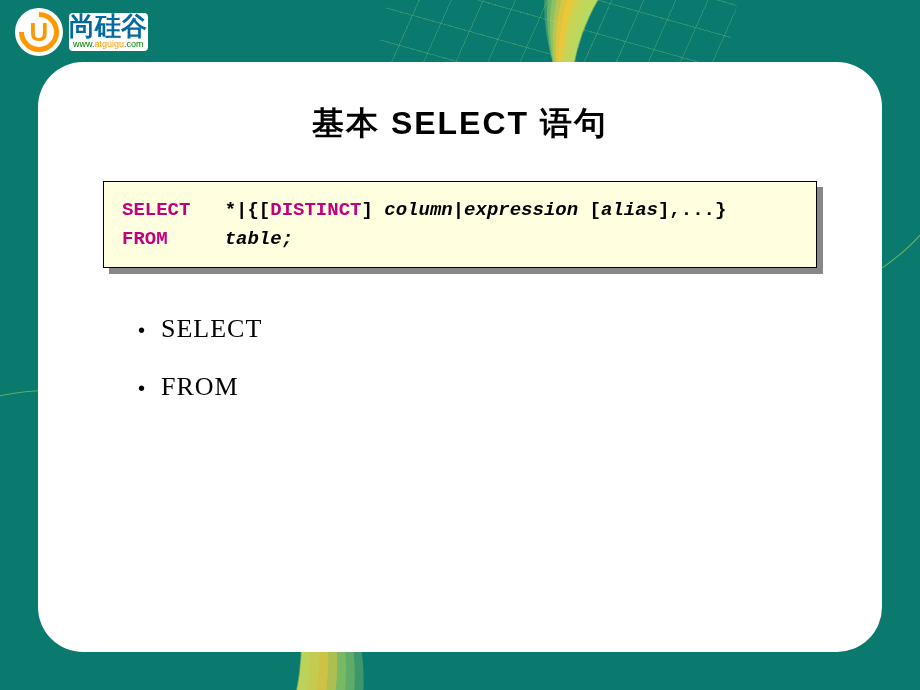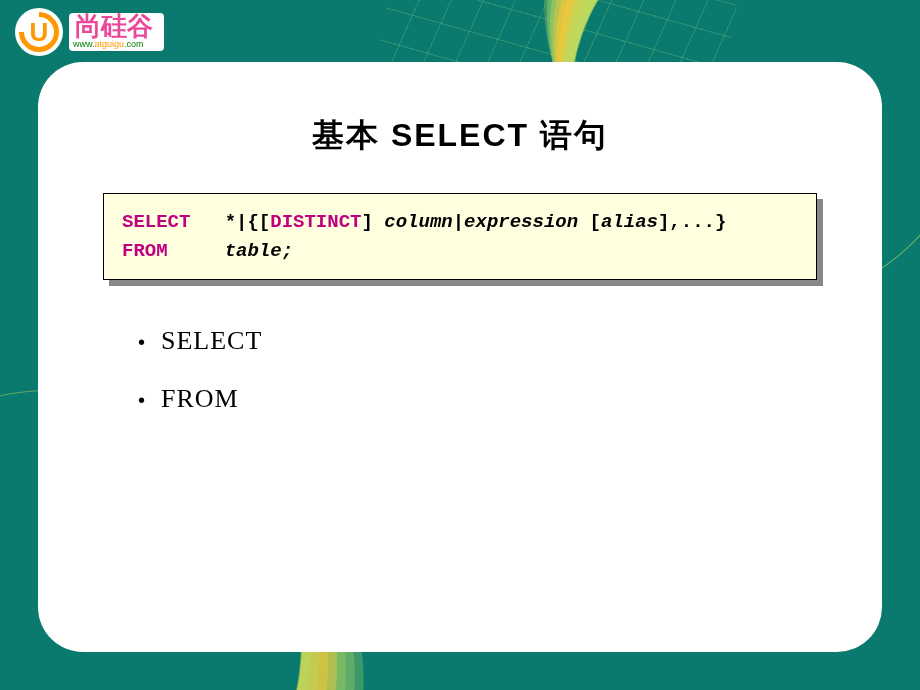--- a/index.html
+++ b/index.html
@@ -127,51 +127,51 @@
       z-index: 1;
     }
     
     .logo-text {
       display: flex;
       flex-direction: column;
       margin-left: 6px;
     }
     
     .logo-title {
-      color: #ec4899;
+      color: #0369a1;
       font-size: 26px;
       font-weight: bold;
       line-height: 1;
       background: #fff;
-      padding: 0 6px;
+      padding: 0 0;
       border-radius: 4px 4px 0 0;
     }
     
     .logo-url {
       font-size: 9px;
       line-height: 1.2;
       background: #fff;
-      padding: 0 20px 2px 4px;
+      padding: 0 4px 2px 4px;
       border-radius: 0 0 4px 4px;
     }
     
     .logo-url .www { color: #008000; }
     .logo-url .at { color: #ff9800; }
     .logo-url .com { color: #008000; }
     
     
     .slide {
       position: absolute;
       top: 62px;
       left: 38px;
       right: 38px;
       bottom: 38px;
       background: #fff;
       border-radius: 45px;
-      padding: 52px 50px;
+      padding: 40px 50px;
     }
     
     .slide-title {
       text-align: center;
       font-size: 32px;
       font-weight: bold;
       color: #000;
       letter-spacing: 2px;
       margin-bottom: 35px;
       font-family: "SimHei", "Microsoft YaHei", sans-serif;

